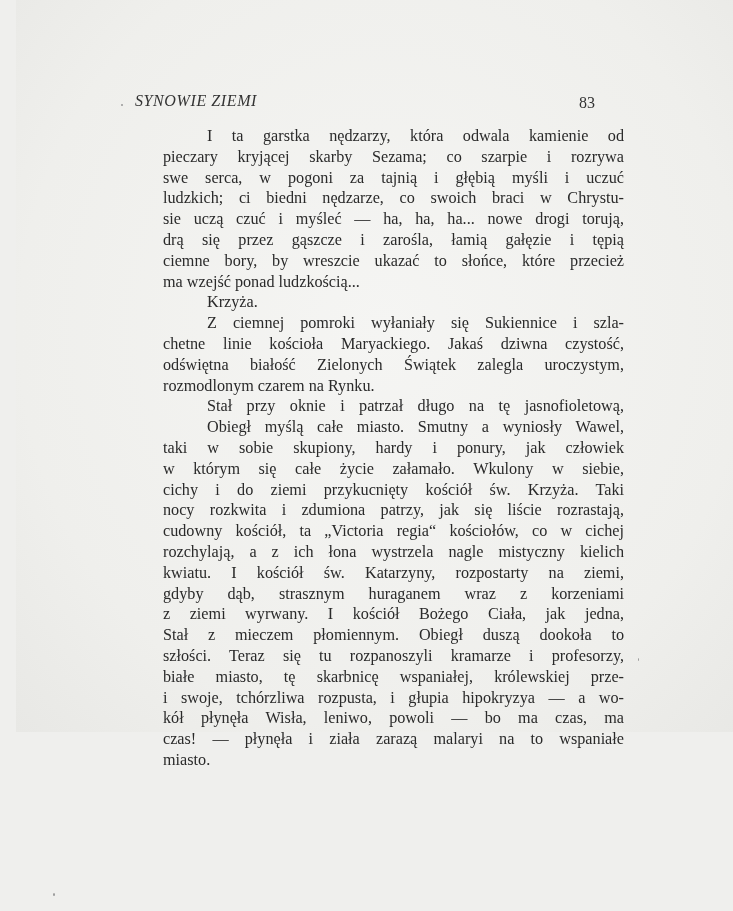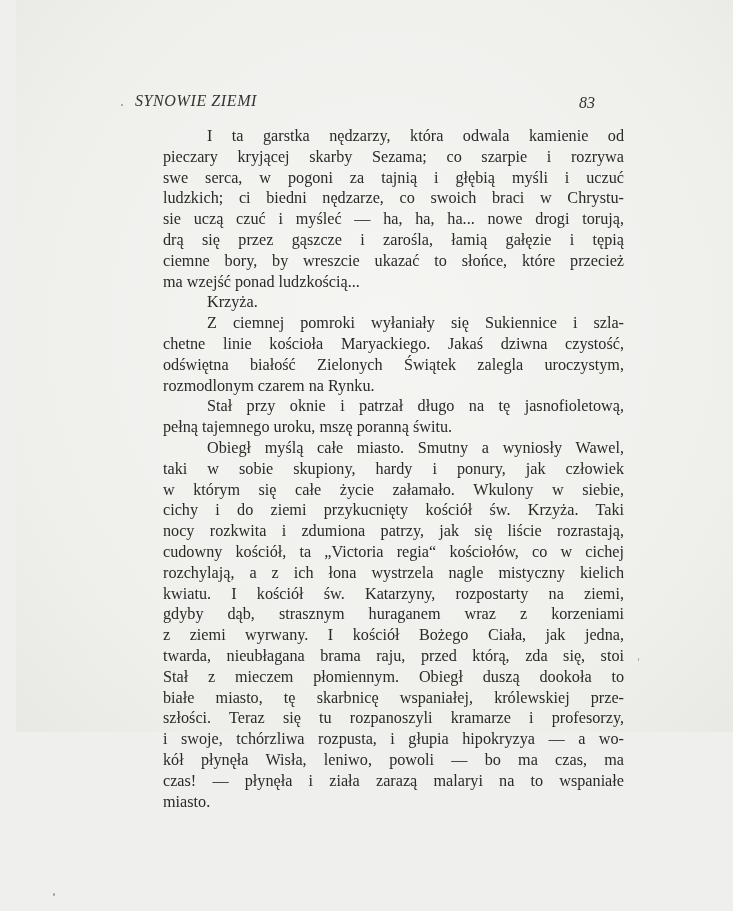--- a/index.html
+++ b/index.html
@@ -17,21 +17,21 @@
     .header {
       position: absolute; left: 119px; top: 92px; width: 460px; height: 24px;
     }
     .running-title {
       position: absolute; left: 0; top: 0;
       font-style: italic; font-size: 16px; letter-spacing: 0.6px;
       color: #333;
     }
     .page-number {
       position: absolute; right: 0; top: 2px;
-      font-style: italic; font-size: 16px; color: #333;
+      font-size: 16px; color: #333;
     }
     .body-text {
       position: absolute; left: 119px; top: 126px; width: 461px; margin-left: 28px;
     }
     .line {
       height: 20.8px; line-height: 20.8px;
       font-size: 16.2px; white-space: nowrap;
       text-align: justify; text-align-last: justify;
     }
     .line.indent { padding-left: 44px; }
@@ -55,35 +55,33 @@
       <div class="line">sie uczą czuć i myśleć — ha, ha, ha... nowe drogi torują,</div>
       <div class="line">drą się przez gąszcze i zarośla, łamią gałęzie i tępią</div>
       <div class="line">ciemne bory, by wreszcie ukazać to słońce, które przecież</div>
       <div class="line last">ma wzejść ponad ludzkością...</div>
       <div class="line indent last">Krzyża.</div>
       <div class="line indent">Z ciemnej pomroki wyłaniały się Sukiennice i szla-</div>
       <div class="line">chetne linie kościoła Maryackiego. Jakaś dziwna czystość,</div>
       <div class="line">odświętna białość Zielonych Świątek zalegla uroczystym,</div>
       <div class="line last">rozmodlonym czarem na Rynku.</div>
       <div class="line indent">Stał przy oknie i patrzał długo na tę jasnofioletową,</div>
-      <div class="line last">pełną tajemnego uroku, mszę poranną świtu.</div>
       <div class="line indent">Obiegł myślą całe miasto. Smutny a wyniosły Wawel,</div>
       <div class="line">taki w sobie skupiony, hardy i ponury, jak człowiek</div>
       <div class="line">w którym się całe życie załamało. Wkulony w siebie,</div>
       <div class="line">cichy i do ziemi przykucnięty kościół św. Krzyża. Taki</div>
       <div class="line">nocy rozkwita i zdumiona patrzy, jak się liście rozrastają,</div>
       <div class="line">cudowny kościół, ta „Victoria regia“ kościołów, co w cichej</div>
       <div class="line">rozchylają, a z ich łona wystrzela nagle mistyczny kielich</div>
       <div class="line">kwiatu. I kościół św. Katarzyny, rozpostarty na ziemi,</div>
       <div class="line">gdyby dąb, strasznym huraganem wraz z korzeniami</div>
       <div class="line">z ziemi wyrwany. I kościół Bożego Ciała, jak jedna,</div>
-      <div class="line">twarda, nieubłagana brama raju, przed którą, zda się, stoi</div>
       <div class="line">Stał z mieczem płomiennym. Obiegł duszą dookoła to</div>
+      <div class="line">szłości. Teraz się tu rozpanoszyli kramarze i profesorzy,</div>
       <div class="line">białe miasto, tę skarbnicę wspaniałej, królewskiej prze-</div>
-      <div class="line">szłości. Teraz się tu rozpanoszyli kramarze i profesorzy,</div>
       <div class="line">i swoje, tchórzliwa rozpusta, i głupia hipokryzya — a wo-</div>
       <div class="line">kół płynęła Wisła, leniwo, powoli — bo ma czas, ma</div>
       <div class="line">czas! — płynęła i ziała zarazą malaryi na to wspaniałe</div>
       <div class="line last">miasto.</div>
     </div>
 
   <span class="speck" style="left:105px;top:104px;width:2px;height:2px;"></span>
   <span class="speck" style="left:37px;top:893px;width:2px;height:3px;"></span>
   <span class="speck" style="left:622px;top:658px;width:1px;height:3px;"></span>
 </div>

